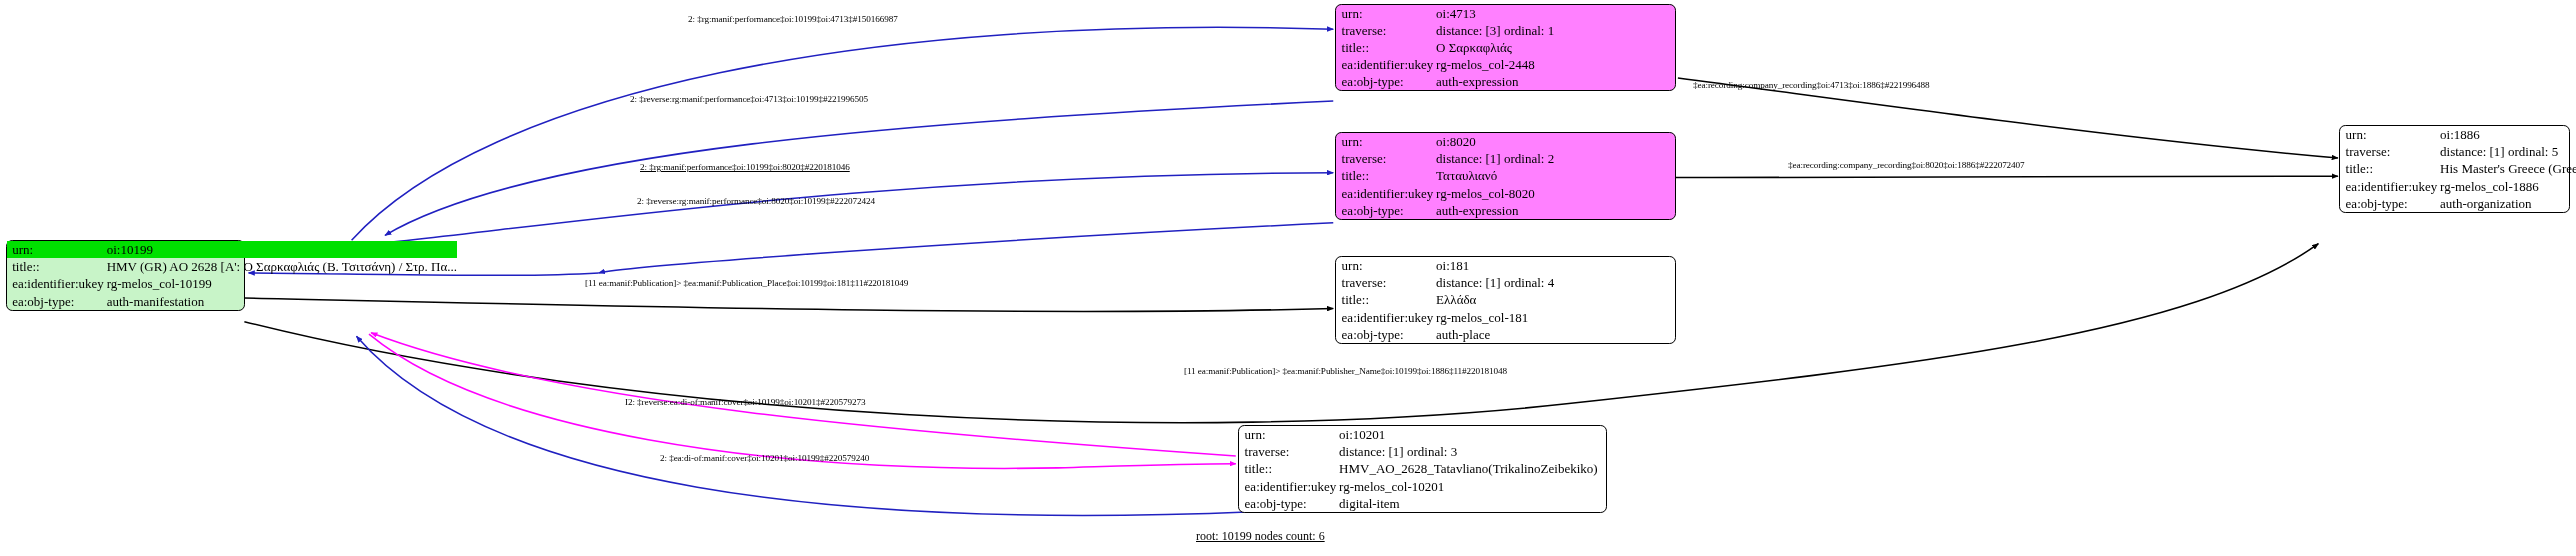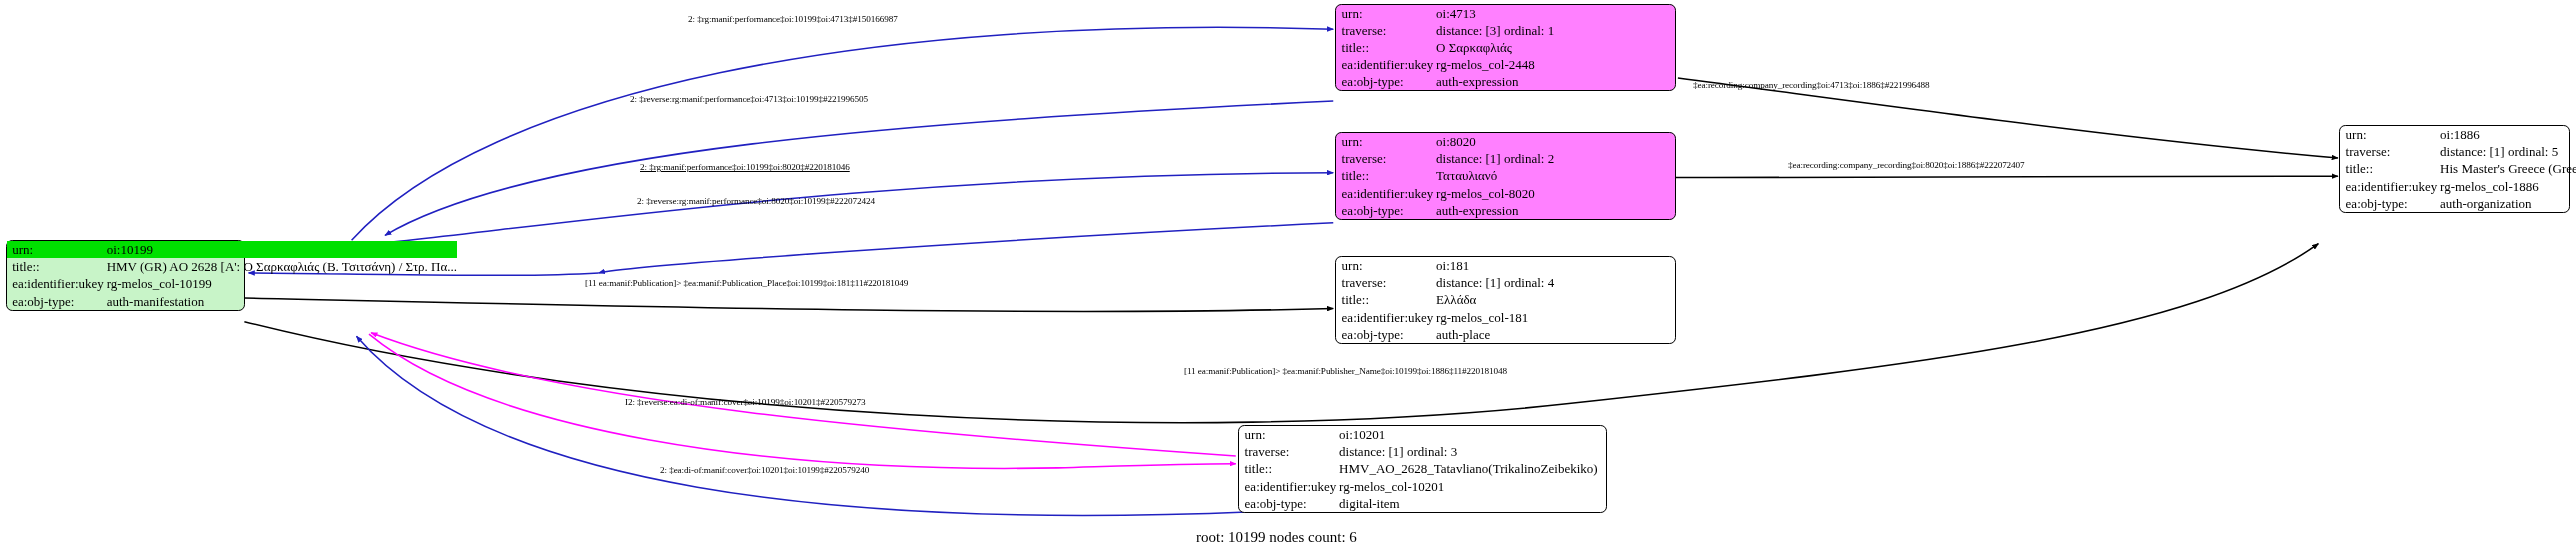--- a/index.html
+++ b/index.html
@@ -16,21 +16,21 @@
   .k{width:73px;padding-left:5.6px !important;}
   .v{padding-left:2.8px !important;margin-top:17px;}
 
   .magenta{background:#ff80ff;}
   .green{background:#c8f4c8;}
   .hl-green{background:#00e000;}
   .hl-green td{background:#00e000;}
 
   .elabel{position:absolute;font-size:9.2px;color:#000;white-space:nowrap;
           letter-spacing:-0.1px;}
-  .caption{position:absolute;font-size:15px;color:#000;white-space:nowrap;}
+  .caption{position:absolute;font-size:12px;color:#000;white-space:nowrap;text-decoration:underline;}
 
   .title-clip{max-width:none;}
 </style>
 </head>
 <body>
 
 <div id="stage">
 
   <svg class="edges" viewBox="0 0 3700 800">
     <defs>
@@ -229,18 +229,18 @@
 
   <div class="elabel" style="left:688px;top:14px;">2: ‡rg:manif:performance‡oi:10199‡oi:4713‡#150166987</div>
   <div class="elabel" style="left:630px;top:94px;">2: ‡reverse:rg:manif:performance‡oi:4713‡oi:10199‡#221996505</div>
   <div class="elabel" style="left:640px;top:162px;text-decoration:underline;">2: ‡rg:manif:performance‡oi:10199‡oi:8020‡#220181046</div>
   <div class="elabel" style="left:637px;top:196px;">2: ‡reverse:rg:manif:performance‡oi:8020‡oi:10199‡#222072424</div>
   <div class="elabel" style="left:585px;top:278px;">[11 ea:manif:Publication]&gt; ‡ea:manif:Publication_Place‡oi:10199‡oi:181‡11#220181049</div>
   <div class="elabel" style="left:1184px;top:366px;">[11 ea:manif:Publication]&gt; ‡ea:manif:Publisher_Name‡oi:10199‡oi:1886‡11#220181048</div>
   <div class="elabel" style="left:1693px;top:80px;">‡ea:recording:company_recording‡oi:4713‡oi:1886‡#221996488</div>
   <div class="elabel" style="left:1768px;top:160px;margin-left:20px;">‡ea:recording:company_recording‡oi:8020‡oi:1886‡#222072407</div>
   <div class="elabel" style="left:625px;top:397px;">I2: ‡reverse:ea:di-of:manif:cover‡oi:10199‡oi:10201‡#220579273</div>
-  <div class="elabel" style="left:660px;top:453px;margin-top:12px;">2: ‡ea:di-of:manif:cover‡oi:10201‡oi:10199‡#220579240</div>
+  <div class="elabel" style="left:660px;top:453px;">2: ‡ea:di-of:manif:cover‡oi:10201‡oi:10199‡#220579240</div>
 
   <div class="caption" style="left:1196px;top:529px;">root: 10199 nodes count: 6</div>
 
 </div>
 
 
 </body></html>

